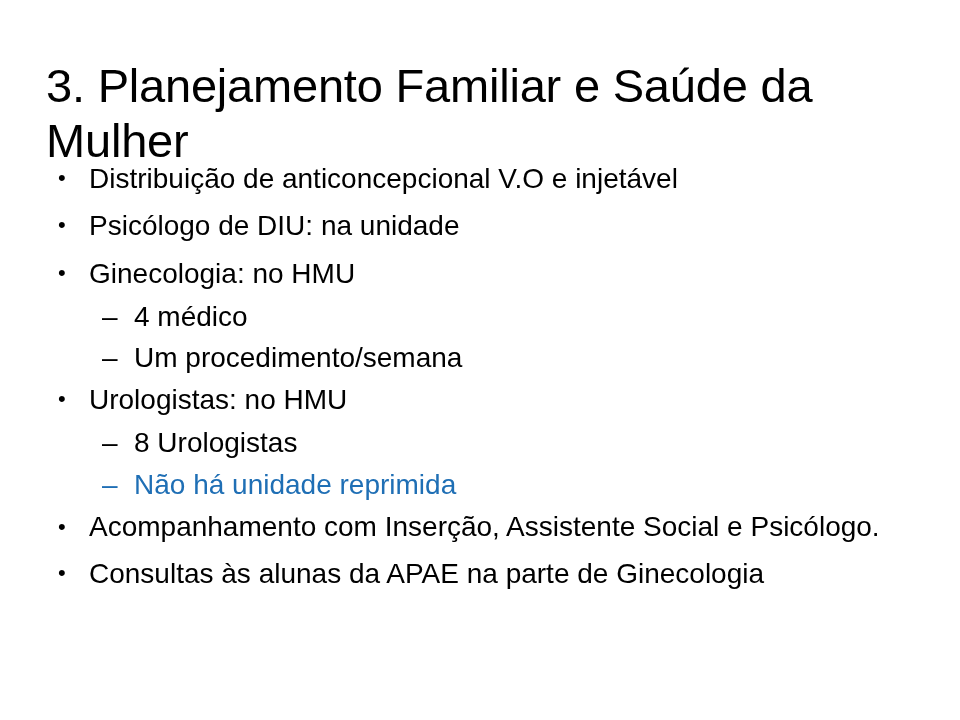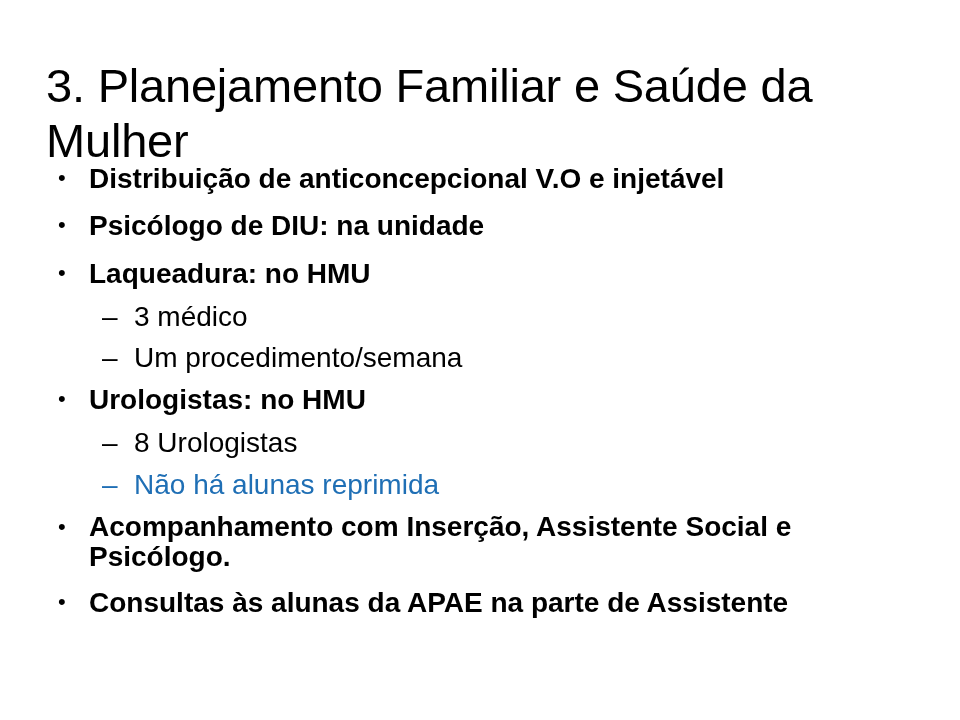--- a/index.html
+++ b/index.html
@@ -62,21 +62,20 @@
   }
   .lvl1 > .marker {
     width: 31px;
     flex: 0 0 31px;
     font-size: 22px;
     line-height: 1.35;
     text-align: left;
   }
   .lvl1 > .text {
     flex: 1 1 auto;
-    font-weight: bold;
   }
 
   
   .lvl2 {
     padding-left: 56px;
     margin-bottom: 10px;
   }
   .lvl2 > .marker {
     width: 32px;
     flex: 0 0 32px;
@@ -116,52 +115,52 @@
       <span class="text">Distribuição de anticoncepcional V.O e injetável</span>
     </div>
 
     <div class="bullet-row lvl1">
       <span class="marker">•</span>
       <span class="text">Psicólogo de DIU: na unidade</span>
     </div>
 
     <div class="bullet-row lvl1 tight">
       <span class="marker">•</span>
-      <span class="text">Laqueadura: no HMU</span>
+      <span class="text">Ginecologia: no HMU</span>
     </div>
 
     <div class="bullet-row lvl2">
       <span class="marker">–</span>
-      <span class="text">3 médico</span>
+      <span class="text">4 médico</span>
     </div>
 
     <div class="bullet-row lvl2">
       <span class="marker">–</span>
       <span class="text">Um procedimento/semana</span>
     </div>
 
     <div class="bullet-row lvl1 tight">
       <span class="marker">•</span>
       <span class="text">Urologistas: no HMU</span>
     </div>
 
     <div class="bullet-row lvl2">
       <span class="marker">–</span>
       <span class="text">8 Urologistas</span>
     </div>
 
     <div class="bullet-row lvl2 accent tight">
       <span class="marker">–</span>
-      <span class="text">Não há alunas reprimida</span>
+      <span class="text">Não há unidade reprimida</span>
     </div>
 
     <div class="bullet-row lvl1 wrap2">
       <span class="marker">•</span>
       <span class="text">Acompanhamento com Inserção, Assistente Social e Psicólogo.</span>
     </div>
 
     <div class="bullet-row lvl1">
       <span class="marker">•</span>
-      <span class="text">Consultas às alunas da APAE na parte de Assistente</span>
+      <span class="text">Consultas às alunas da APAE na parte de Ginecologia</span>
     </div>
 
   </div>
 </div>
 
 </body></html>

